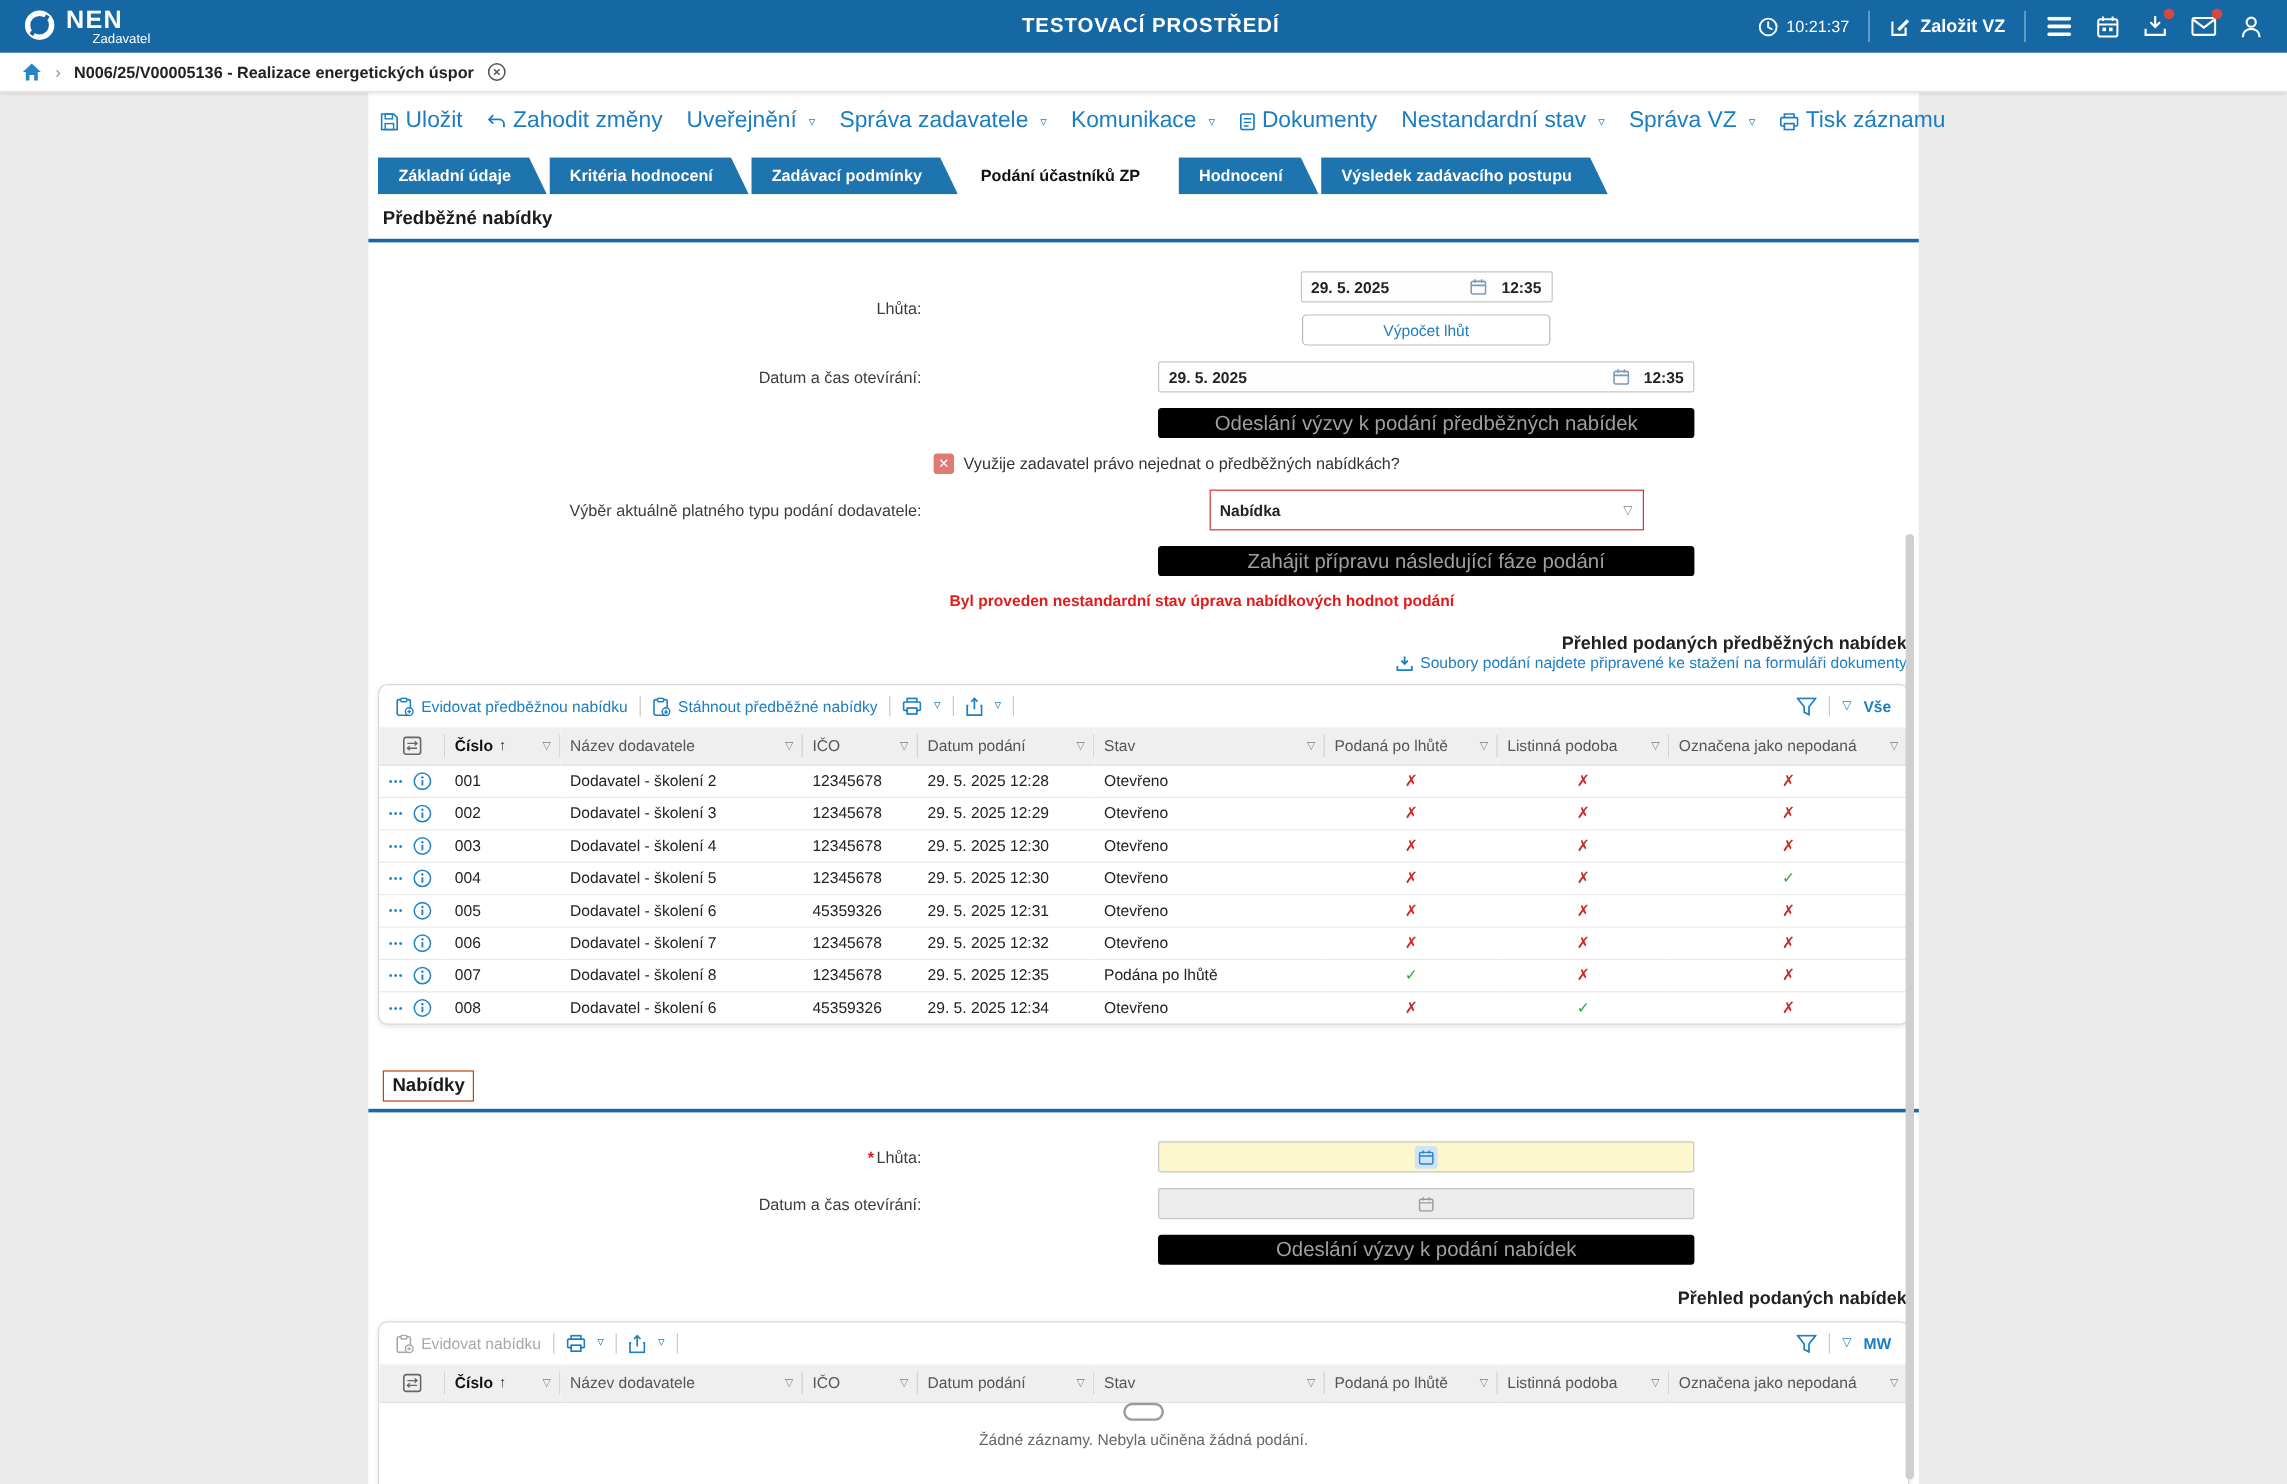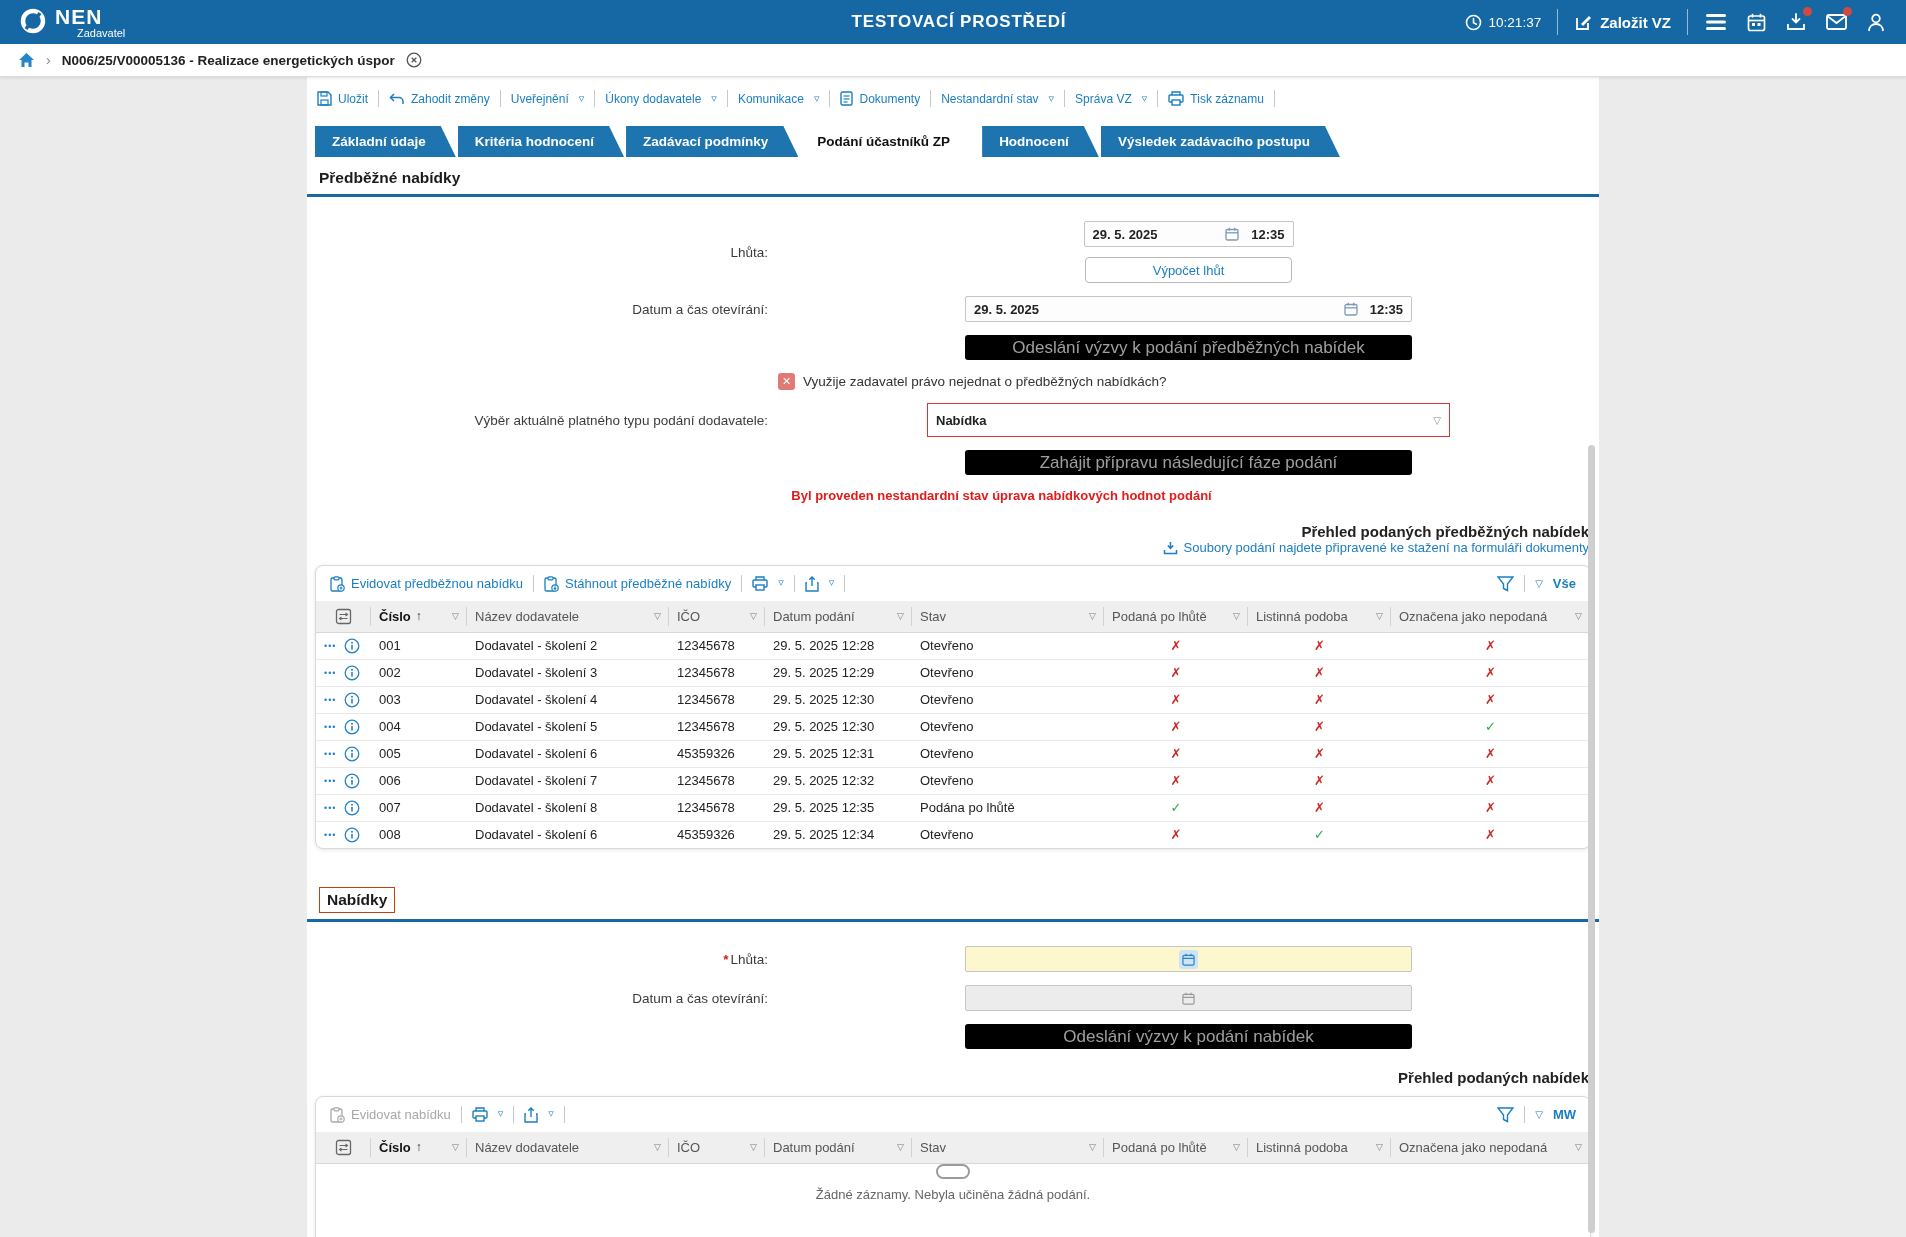--- a/index.html
+++ b/index.html
@@ -25,21 +25,21 @@
   
   .breadcrumb { height:33px; background:#fff; display:flex; align-items:center; padding:0 18px; gap:11px; border-bottom:1px solid #dcdcdc; box-shadow:0 1px 3px rgba(0,0,0,.10); position:relative; z-index:1; }
   .bc-chev { color:#8a8a8a; font-size:14px; }
   .bc-label { font-weight:bold; font-size:13.5px; color:#222; }
 
   
   .page { position:relative; min-height:1160px; }
   .card { width:1292px; margin:0 auto; background:#fff; min-height:1150px; padding-bottom:14px; }
 
   
-  .doc-toolbar { display:flex; align-items:center; gap:10px; padding:13px 10px 9px 10px; color:#1b7ec2; font-size:12px; }
+  .doc-toolbar { display:flex; align-items:center; gap:10px; padding:13px 10px 9px 10px; color:#1b7ec2; font-size:19px; }
   .doc-toolbar .item { display:flex; align-items:center; gap:6px; cursor:pointer; white-space:nowrap; }
   .v-sep { width:1px; height:17px; background:#c9c9c9; }
   .caret::after { content:"▿"; font-size:11px; color:#1b7ec2; margin-left:4px; }
 
   
   .tabs { display:flex; margin-top:10px; padding-left:8px; height:31px; }
   .tab { background:#1d74ae; color:#fff; font-weight:bold; font-size:13.5px; line-height:31px; padding:0 30px 0 17px; margin-right:2px; cursor:pointer; clip-path:polygon(0 0, calc(100% - 15px) 0, 100% 100%, 0 100%); white-space:nowrap; }
   .tab.active { background:#fff; color:#111; }
 
   
@@ -55,21 +55,21 @@
   .fval { display:flex; align-items:center; gap:10px;flex-direction:column; }
   .field { height:26px; border:1px solid #c6c6c6; background:#fdfdfd; border-radius:2px; display:flex; align-items:center; padding:0 8px; font-weight:bold; font-size:13px; color:#222; }
   .field .date { flex:0 0 auto; }
   .field .grow { flex:1; }
   .dt-short { width:210px; }
   .dt-long  { width:447px; }
   .btn-outline { width:207px; height:26px; border:1px solid #b9b9b9; border-radius:4px; background:#fff; color:#1b7ec2; font-size:13px; display:flex; align-items:center; justify-content:center; cursor:pointer; }
   .btn-disabled { width:447px; height:25px; border:none; border-radius:3px; background:#000000; color:#9f9f9f; font-size:17px; display:flex; align-items:center; justify-content:center; }
   .chkrow { display:flex; align-items:center; gap:8px; font-size:13.5px; color:#333; }
   .chk-x { width:17px; height:17px; border-radius:3px; background:#e07a76; color:#fff; font-weight:bold; font-size:11px; display:flex; align-items:center; justify-content:center; }
-  .select-red { width:523px; height:27px; border:1.5px solid #d43535; background:#fff; display:flex; align-items:center; padding:16px 8px; font-weight:bold; cursor:pointer; }
+  .select-red { width:362px; height:27px; border:1.5px solid #d43535; background:#fff; display:flex; align-items:center; padding:16px 8px; font-weight:bold; cursor:pointer; }
   .select-red .sel-caret { margin-left:auto; color:#8a8a8a; font-size:10px; }
   .warn-red { width:447px; text-align:center; color:#e21b1b; font-weight:bold; font-size:13px; }
 
   
   .tbl-head-row { display:flex; align-items:flex-end; justify-content:space-between; padding:20px 10px 6px 12px;flex-direction:column; }
   .tbl-heading { font-size:15px; font-weight:bold; }
   .files-link { display:flex; align-items:center; gap:6px; color:#1b7ec2; font-size:13px; cursor:pointer; }
 
   
   .tcard { margin:4px 8px 0 8px; border:1px solid #d9d9d9; border-radius:8px; box-shadow:0 1px 4px rgba(0,0,0,.10); overflow:hidden; background:#fff; }
@@ -210,21 +210,21 @@
             <path d="M1.5 5.5 H10 a4 4 0 0 1 4 4 v2.5" fill="none" stroke="#1b7ec2" stroke-width="1.5"></path>
           </svg>
       <span>Zahodit změny</span>
     </span>
     <span class="v-sep"></span>
     <span class="item caret">
           <span>Uveřejnění</span>
         </span>
     <span class="v-sep"></span>
     <span class="item caret">
-          <span>Úkony dodavatele</span>
+          <span>Správa zadavatele</span>
         </span>
     <span class="v-sep"></span>
     <span class="item caret">
           <span>Komunikace</span>
         </span>
     <span class="v-sep"></span>
     <span class="item">
       <svg width="13" height="15" viewBox="0 0 13 15">
             <rect x="1" y="1" width="11" height="13" rx="1.5" fill="none" stroke="#1b7ec2" stroke-width="1.4"></rect>
             <line x1="3.5" y1="5" x2="9.5" y2="5" stroke="#1b7ec2" stroke-width="1.2"></line>

